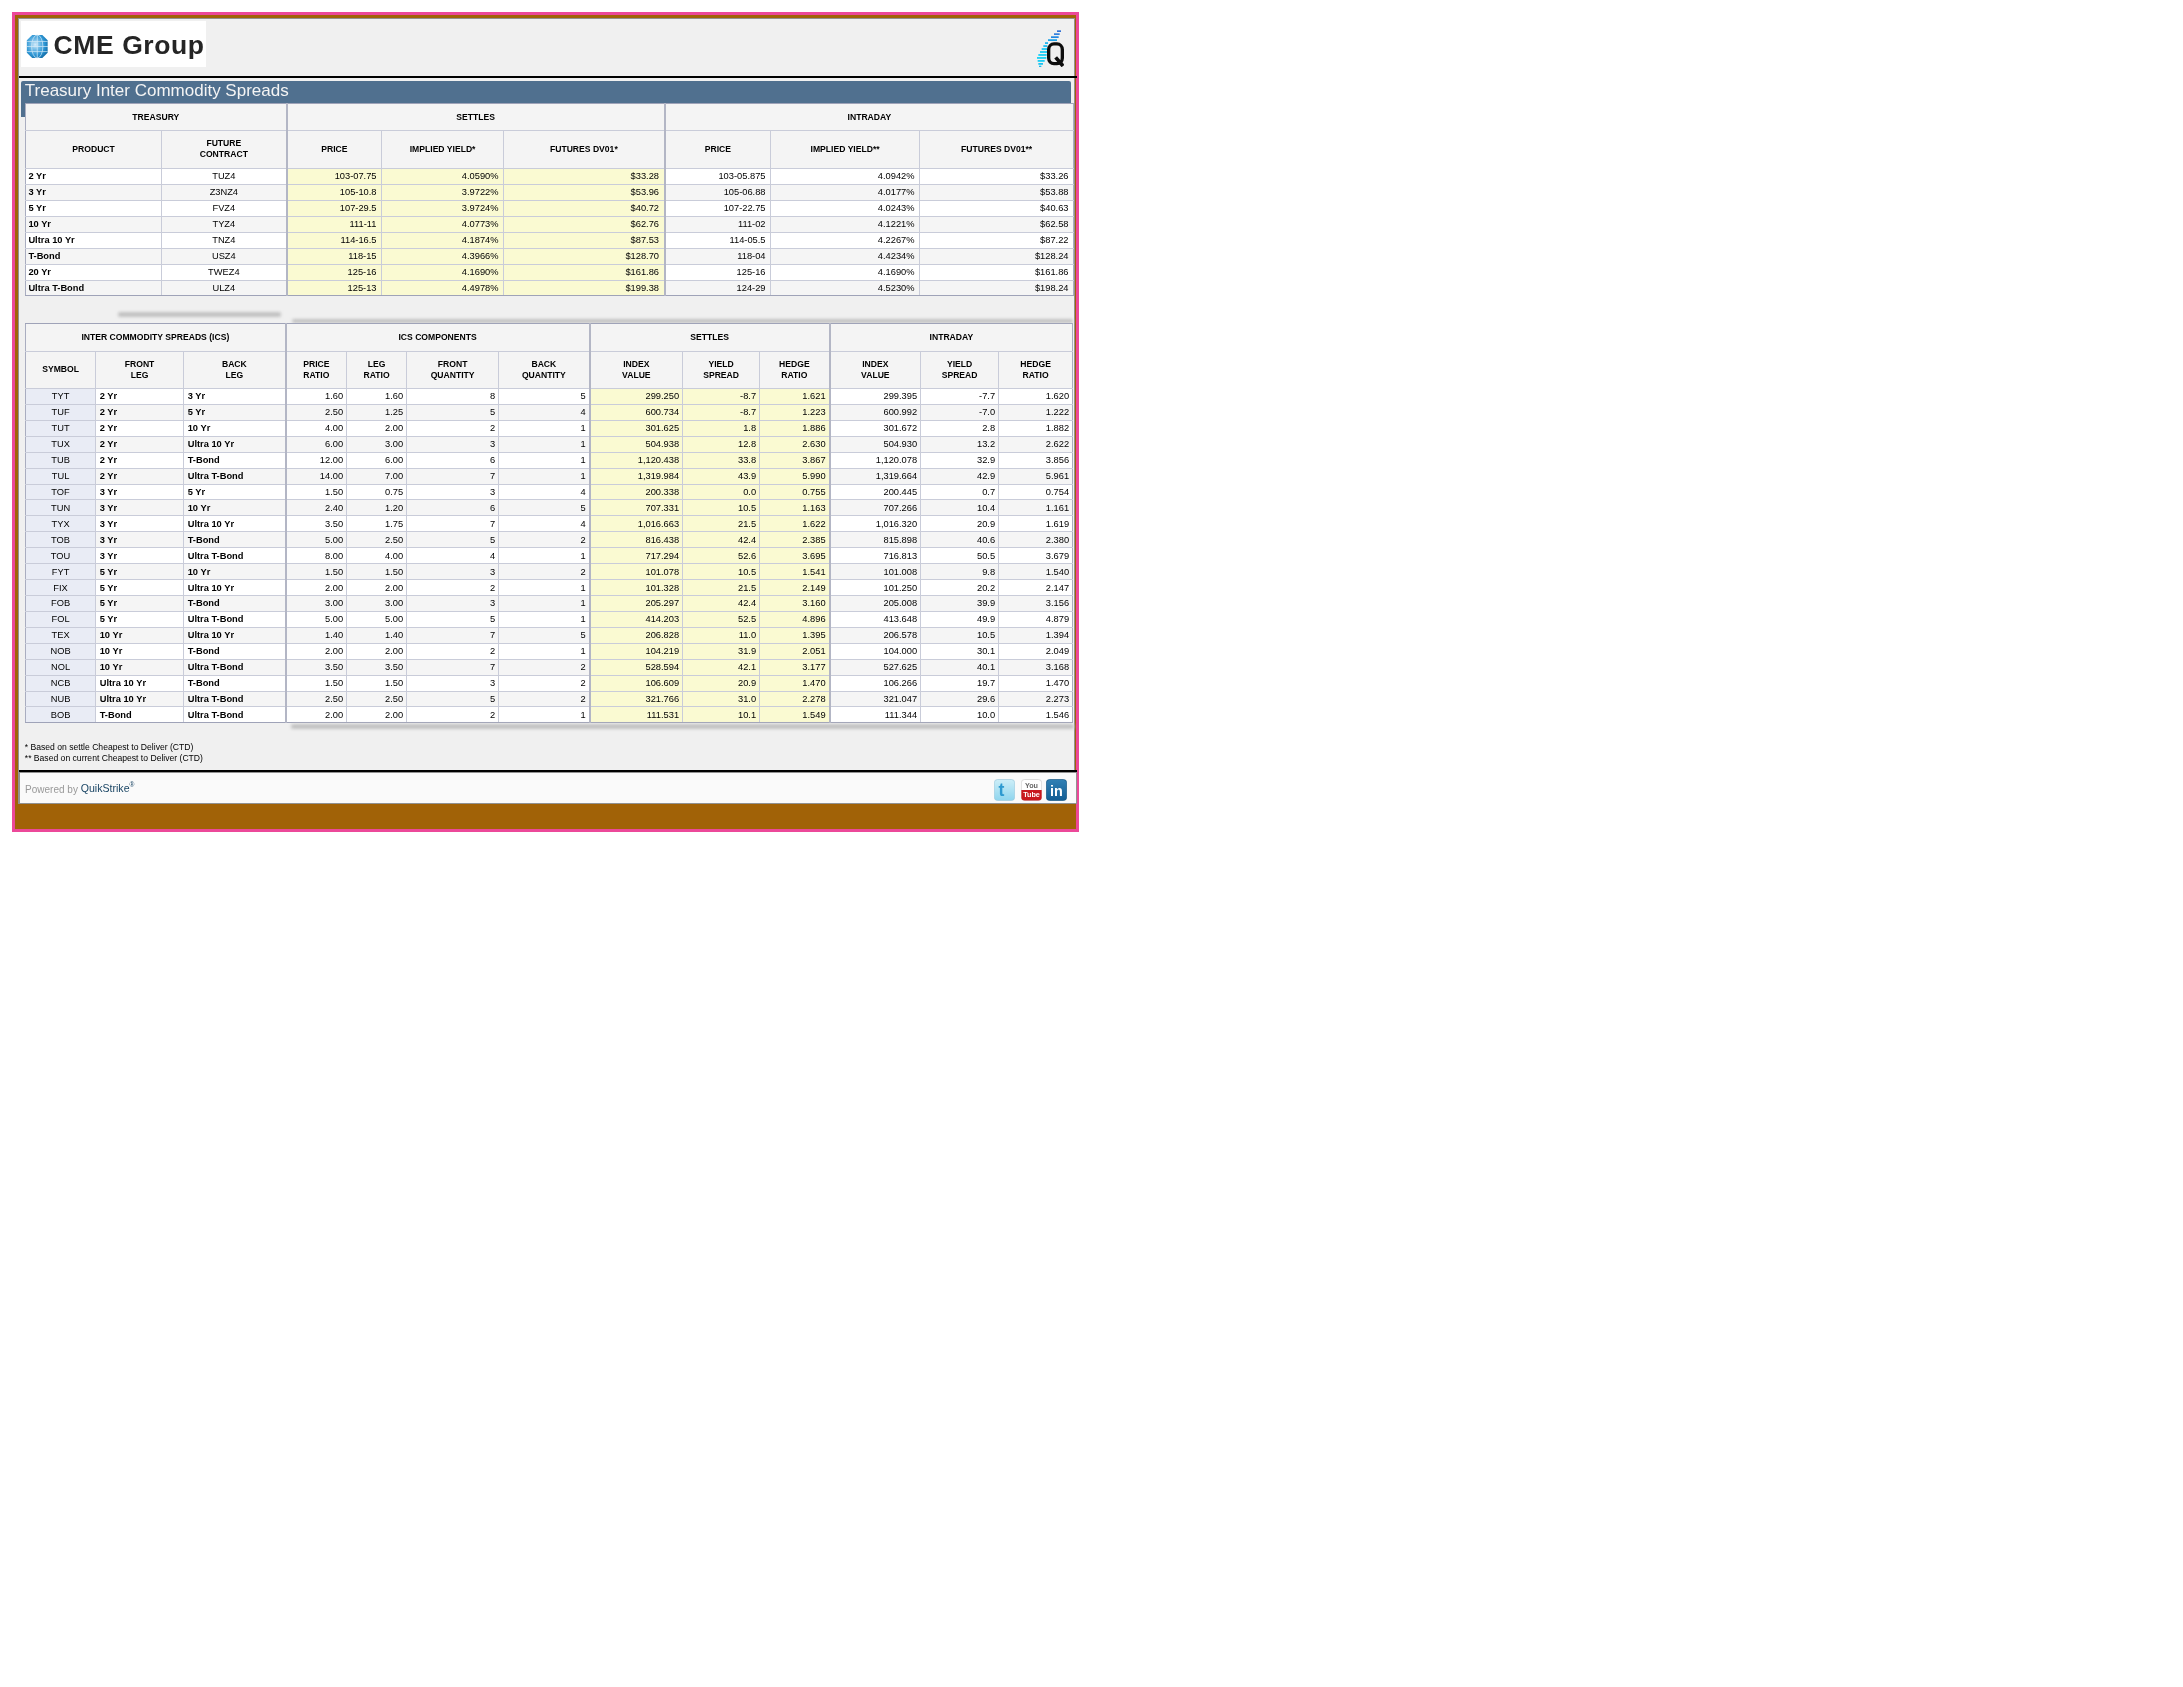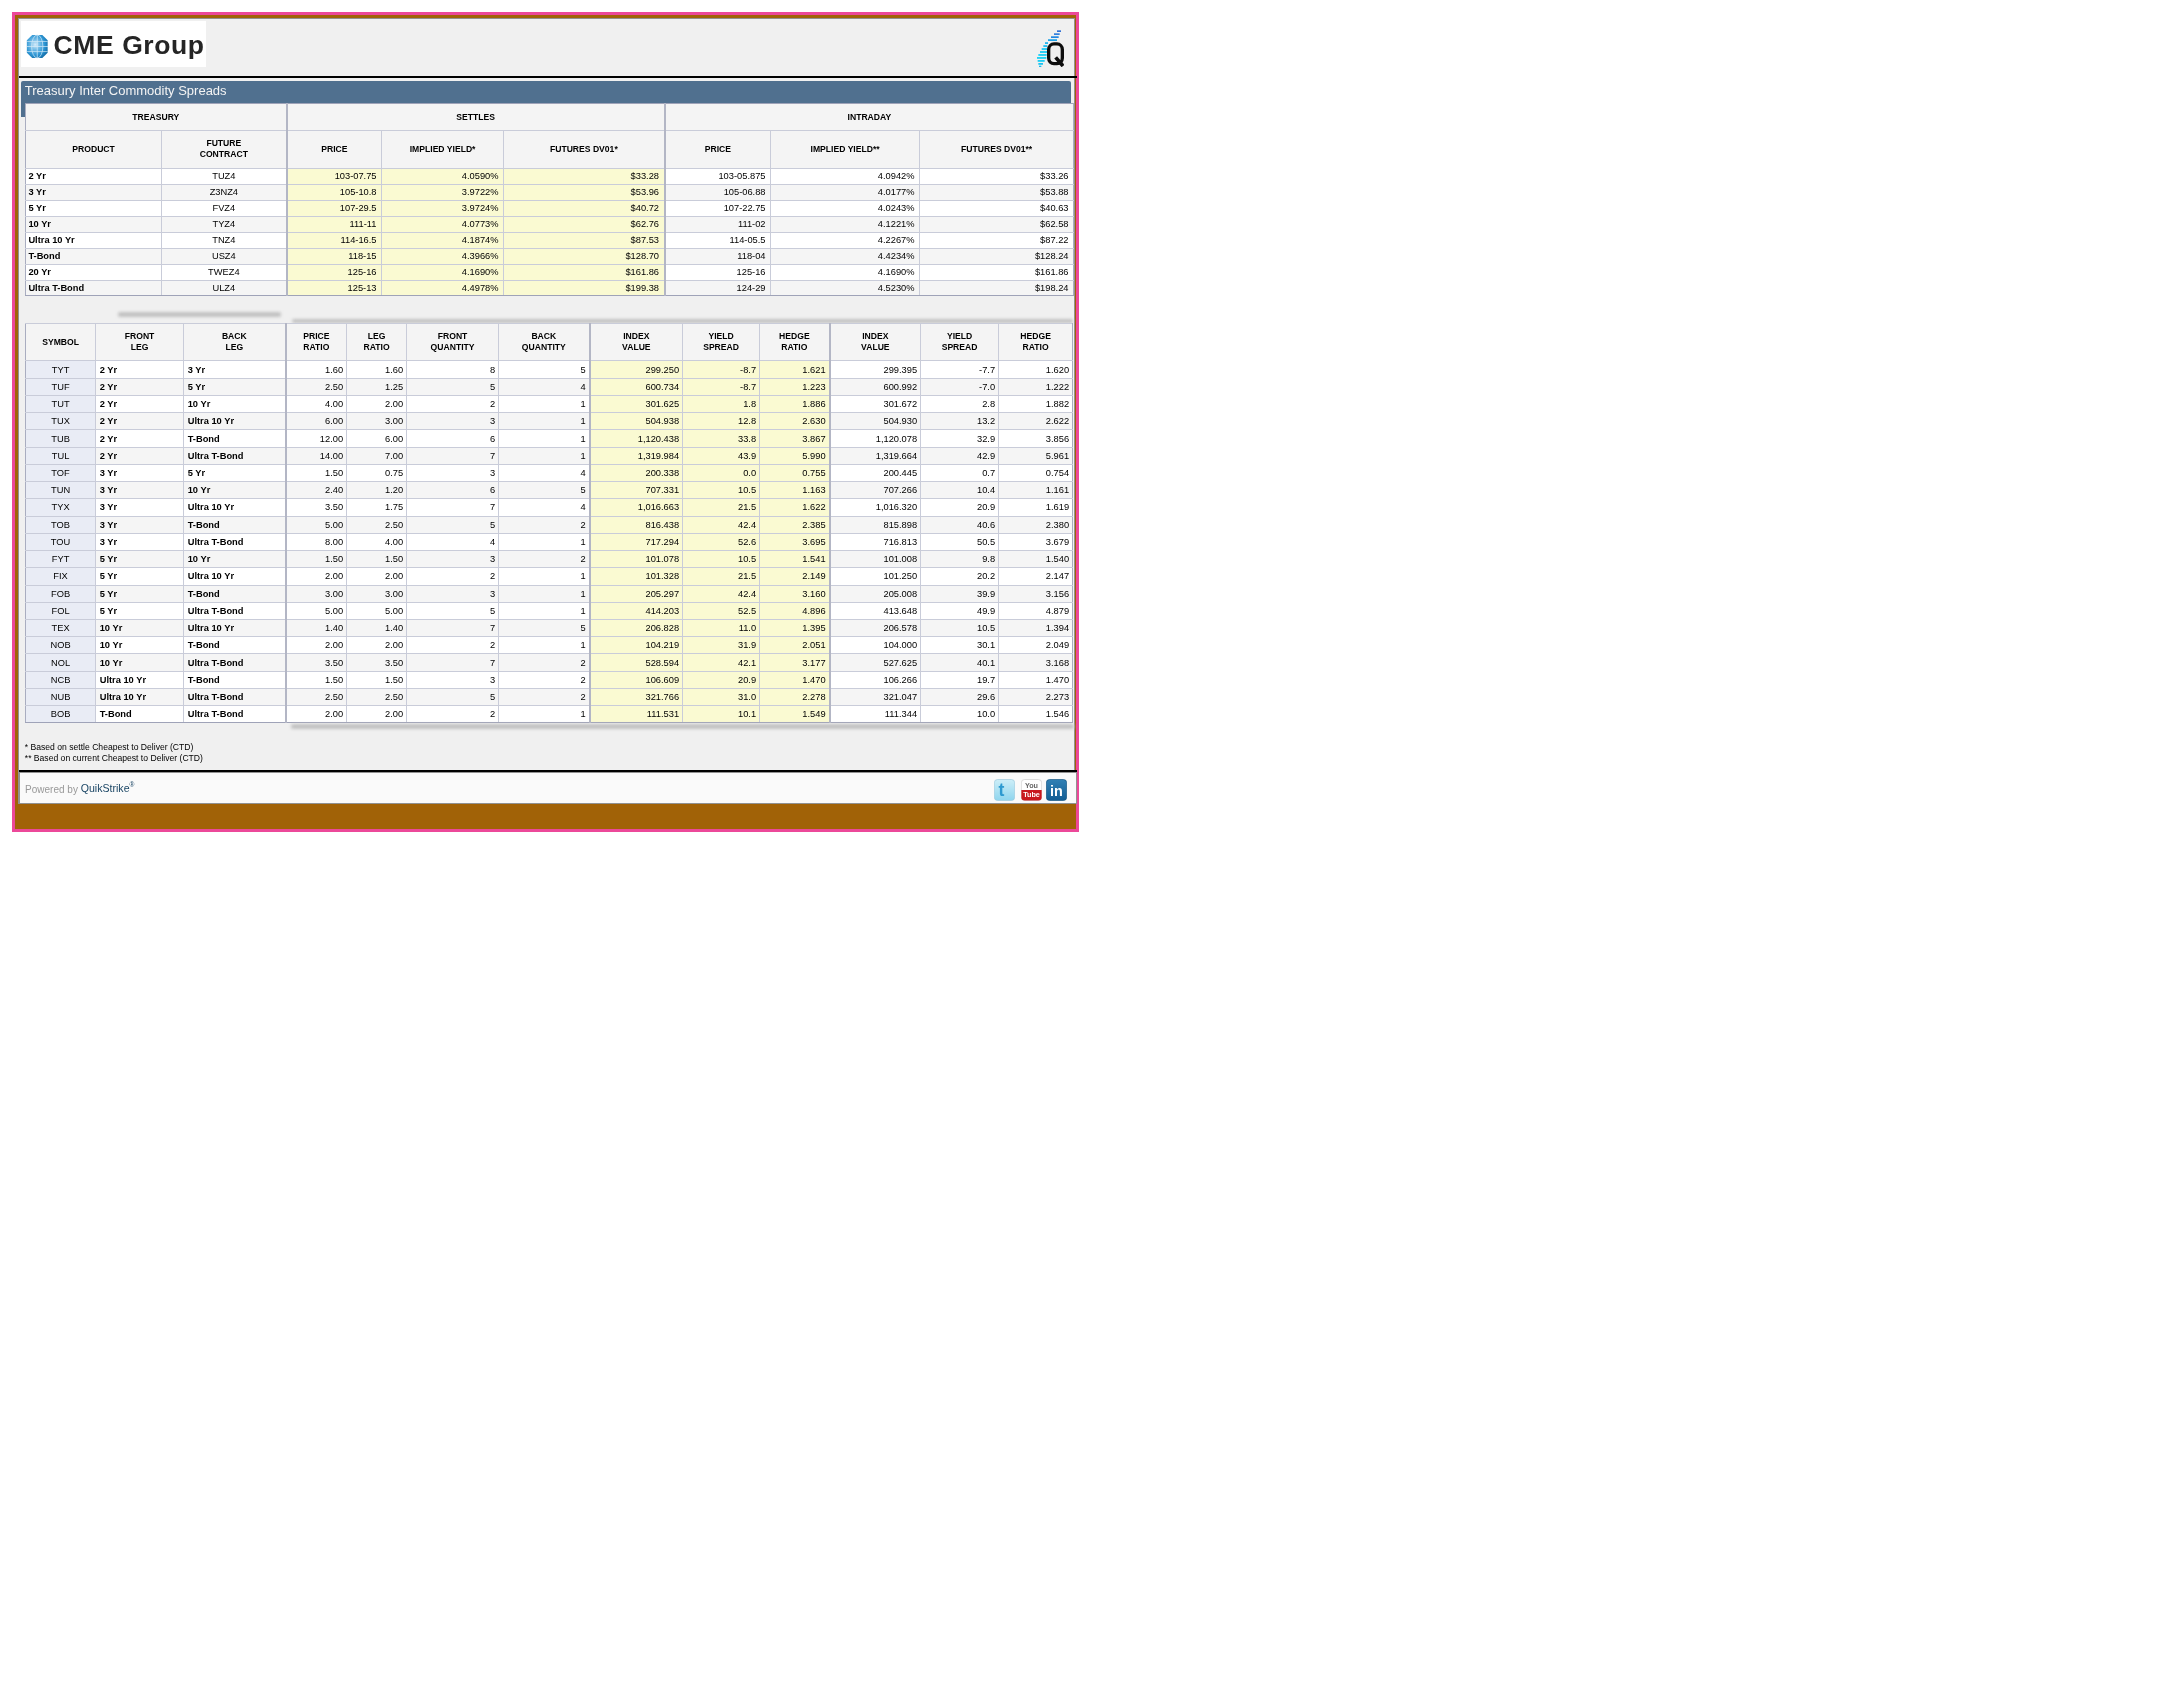--- a/index.html
+++ b/index.html
@@ -9,21 +9,21 @@
   border:3px solid #ec4899; background:#a16207; }
 #inner { position:absolute; left:3.3px; top:3.3px; width:1057px; height:786px;
   border:0.7px solid #919191; background:#f0f0f0; }
 
 #logobox { position:absolute; left:2px; top:2px; width:185px; height:46px; background:#fff; }
 #cmetext { position:absolute; left:32px; top:23.5px; font-size:26.5px; font-weight:bold; color:#252525;
   white-space:nowrap; line-height:0; letter-spacing:0.6px; }
 #qlogo { position:absolute; left:1017px; top:10.3px; width:28px; height:37px; }
 #rule1 { position:absolute; left:-0.7px; top:57px; width:1058px; height:2px; background:#000; }
 #titlebar { position:absolute; left:1.3px; top:62px; width:1050px; height:36px; background:#50708f;
-  border-radius:2px 2px 0 0; color:#f4f4f4; font-size:13px; line-height:15.5px; padding-top:1.5px; padding-left:4px; }
+  border-radius:2px 2px 0 0; color:#f4f4f4; font-size:17px; line-height:15.5px; padding-top:1.5px; padding-left:4px; }
 #bondline { position:absolute; right:16px; top:87px; width:397px; text-align:right; font-size:9.8px; line-height:10px; color:#000; }
 
 table { border-collapse:collapse; table-layout:fixed; background:#fff; }
 #t1 { position:absolute; left:5.6px; top:84px; width:1048px; height:193px; }
 #t2 { position:absolute; left:5.6px; top:304px; width:1048px; height:400px; }
 th, td { border:0.7px solid #c9ccd9; overflow:hidden; white-space:nowrap; }
 th { background:#f4f4f4; font-size:8.6px; line-height:11.2px; font-weight:bold; color:#000; text-align:center; }
 tr.grp th { height:26.5px; }
 td { font-size:9.3px; color:#000; }
 tr.odd td { background:#fff; }
@@ -223,20 +223,26 @@
           <col style="width:92px">
           <col style="width:91px">
           <col style="width:93px">
           <col style="width:77px">
           <col style="width:70px">
           <col style="width:91px">
           <col style="width:78px">
           <col style="width:74px">
         </colgroup>
    <tbody>
+          <tr class="grp" style="height:27.5px">
+     <th colspan="3">INTER COMMODITY SPREADS (ICS)</th>
+     <th colspan="4" class="dv">ICS COMPONENTS</th>
+     <th colspan="3" class="dv">SETTLES</th>
+     <th colspan="3" class="dv">INTRADAY</th>
+   </tr>
    <tr class="sub" style="height:37px">
      <th>SYMBOL</th>
             <th>FRONT<br>LEG</th>
             <th>BACK<br>LEG</th>
      <th class="dv">PRICE<br>RATIO</th>
             <th>LEG<br>RATIO</th>
             <th>FRONT<br>QUANTITY</th>
             <th>BACK<br>QUANTITY</th>
      <th class="dv">INDEX<br>VALUE</th>
             <th>YIELD<br>SPREAD</th>

